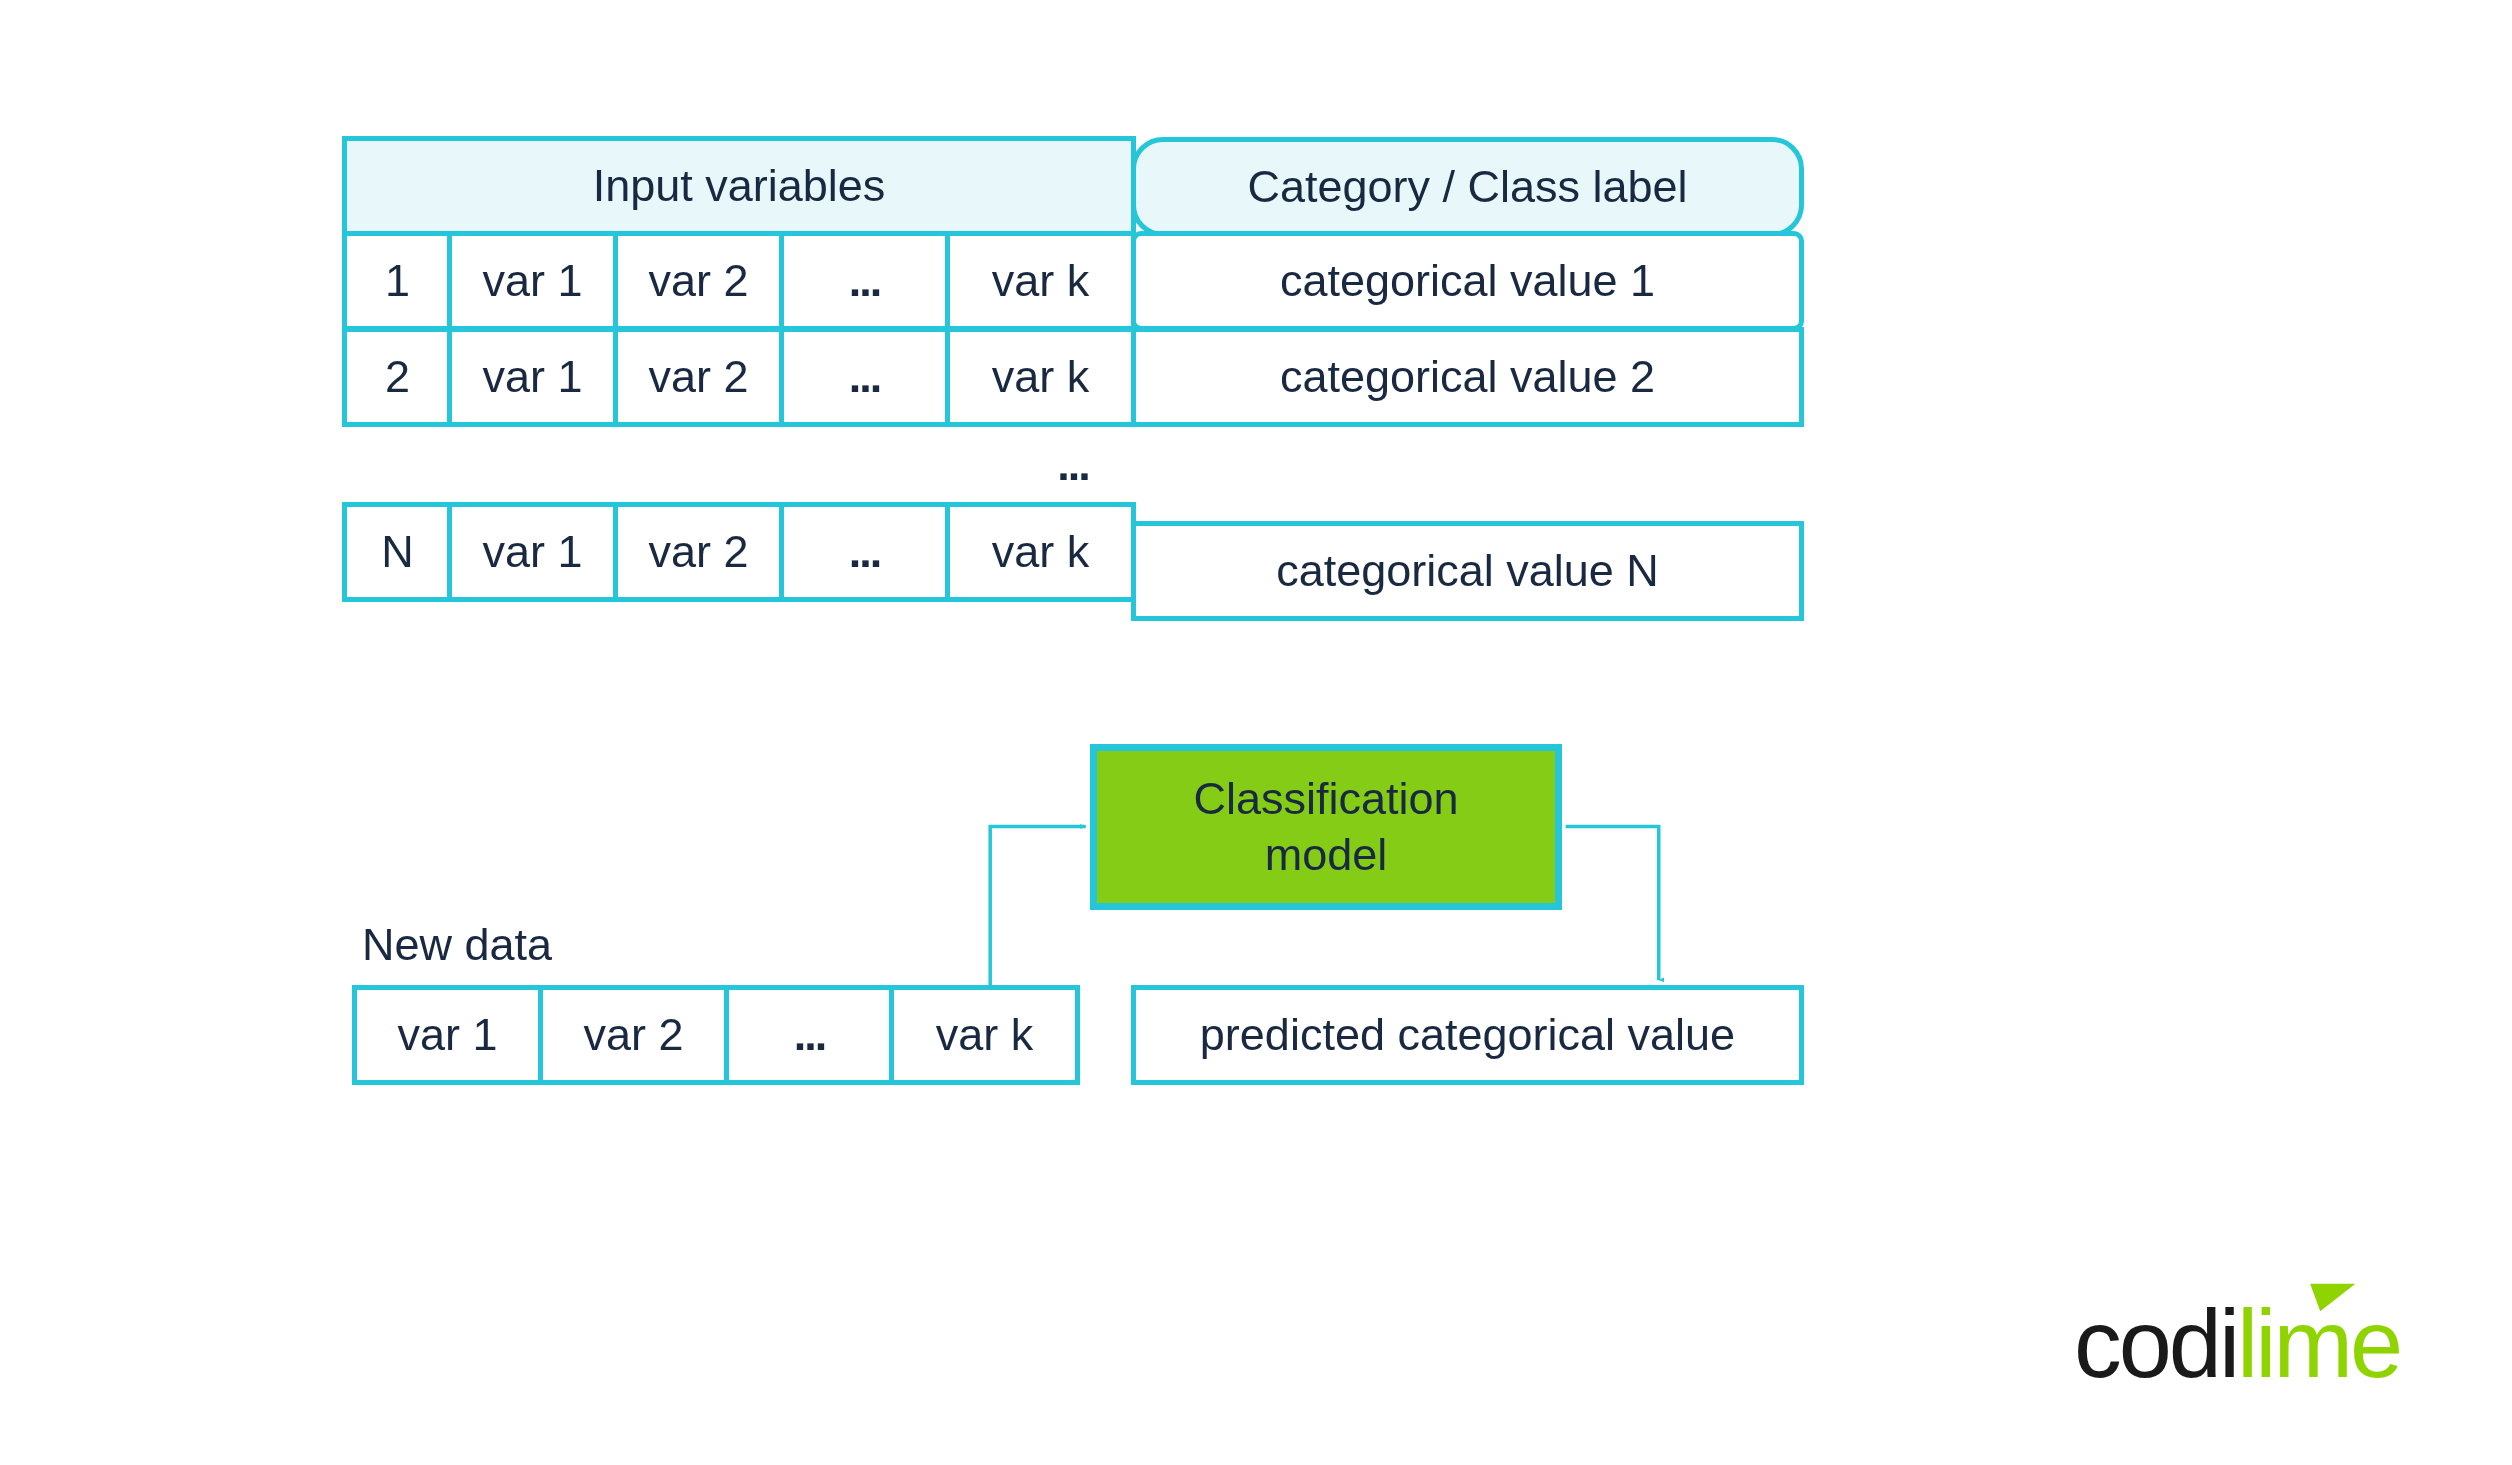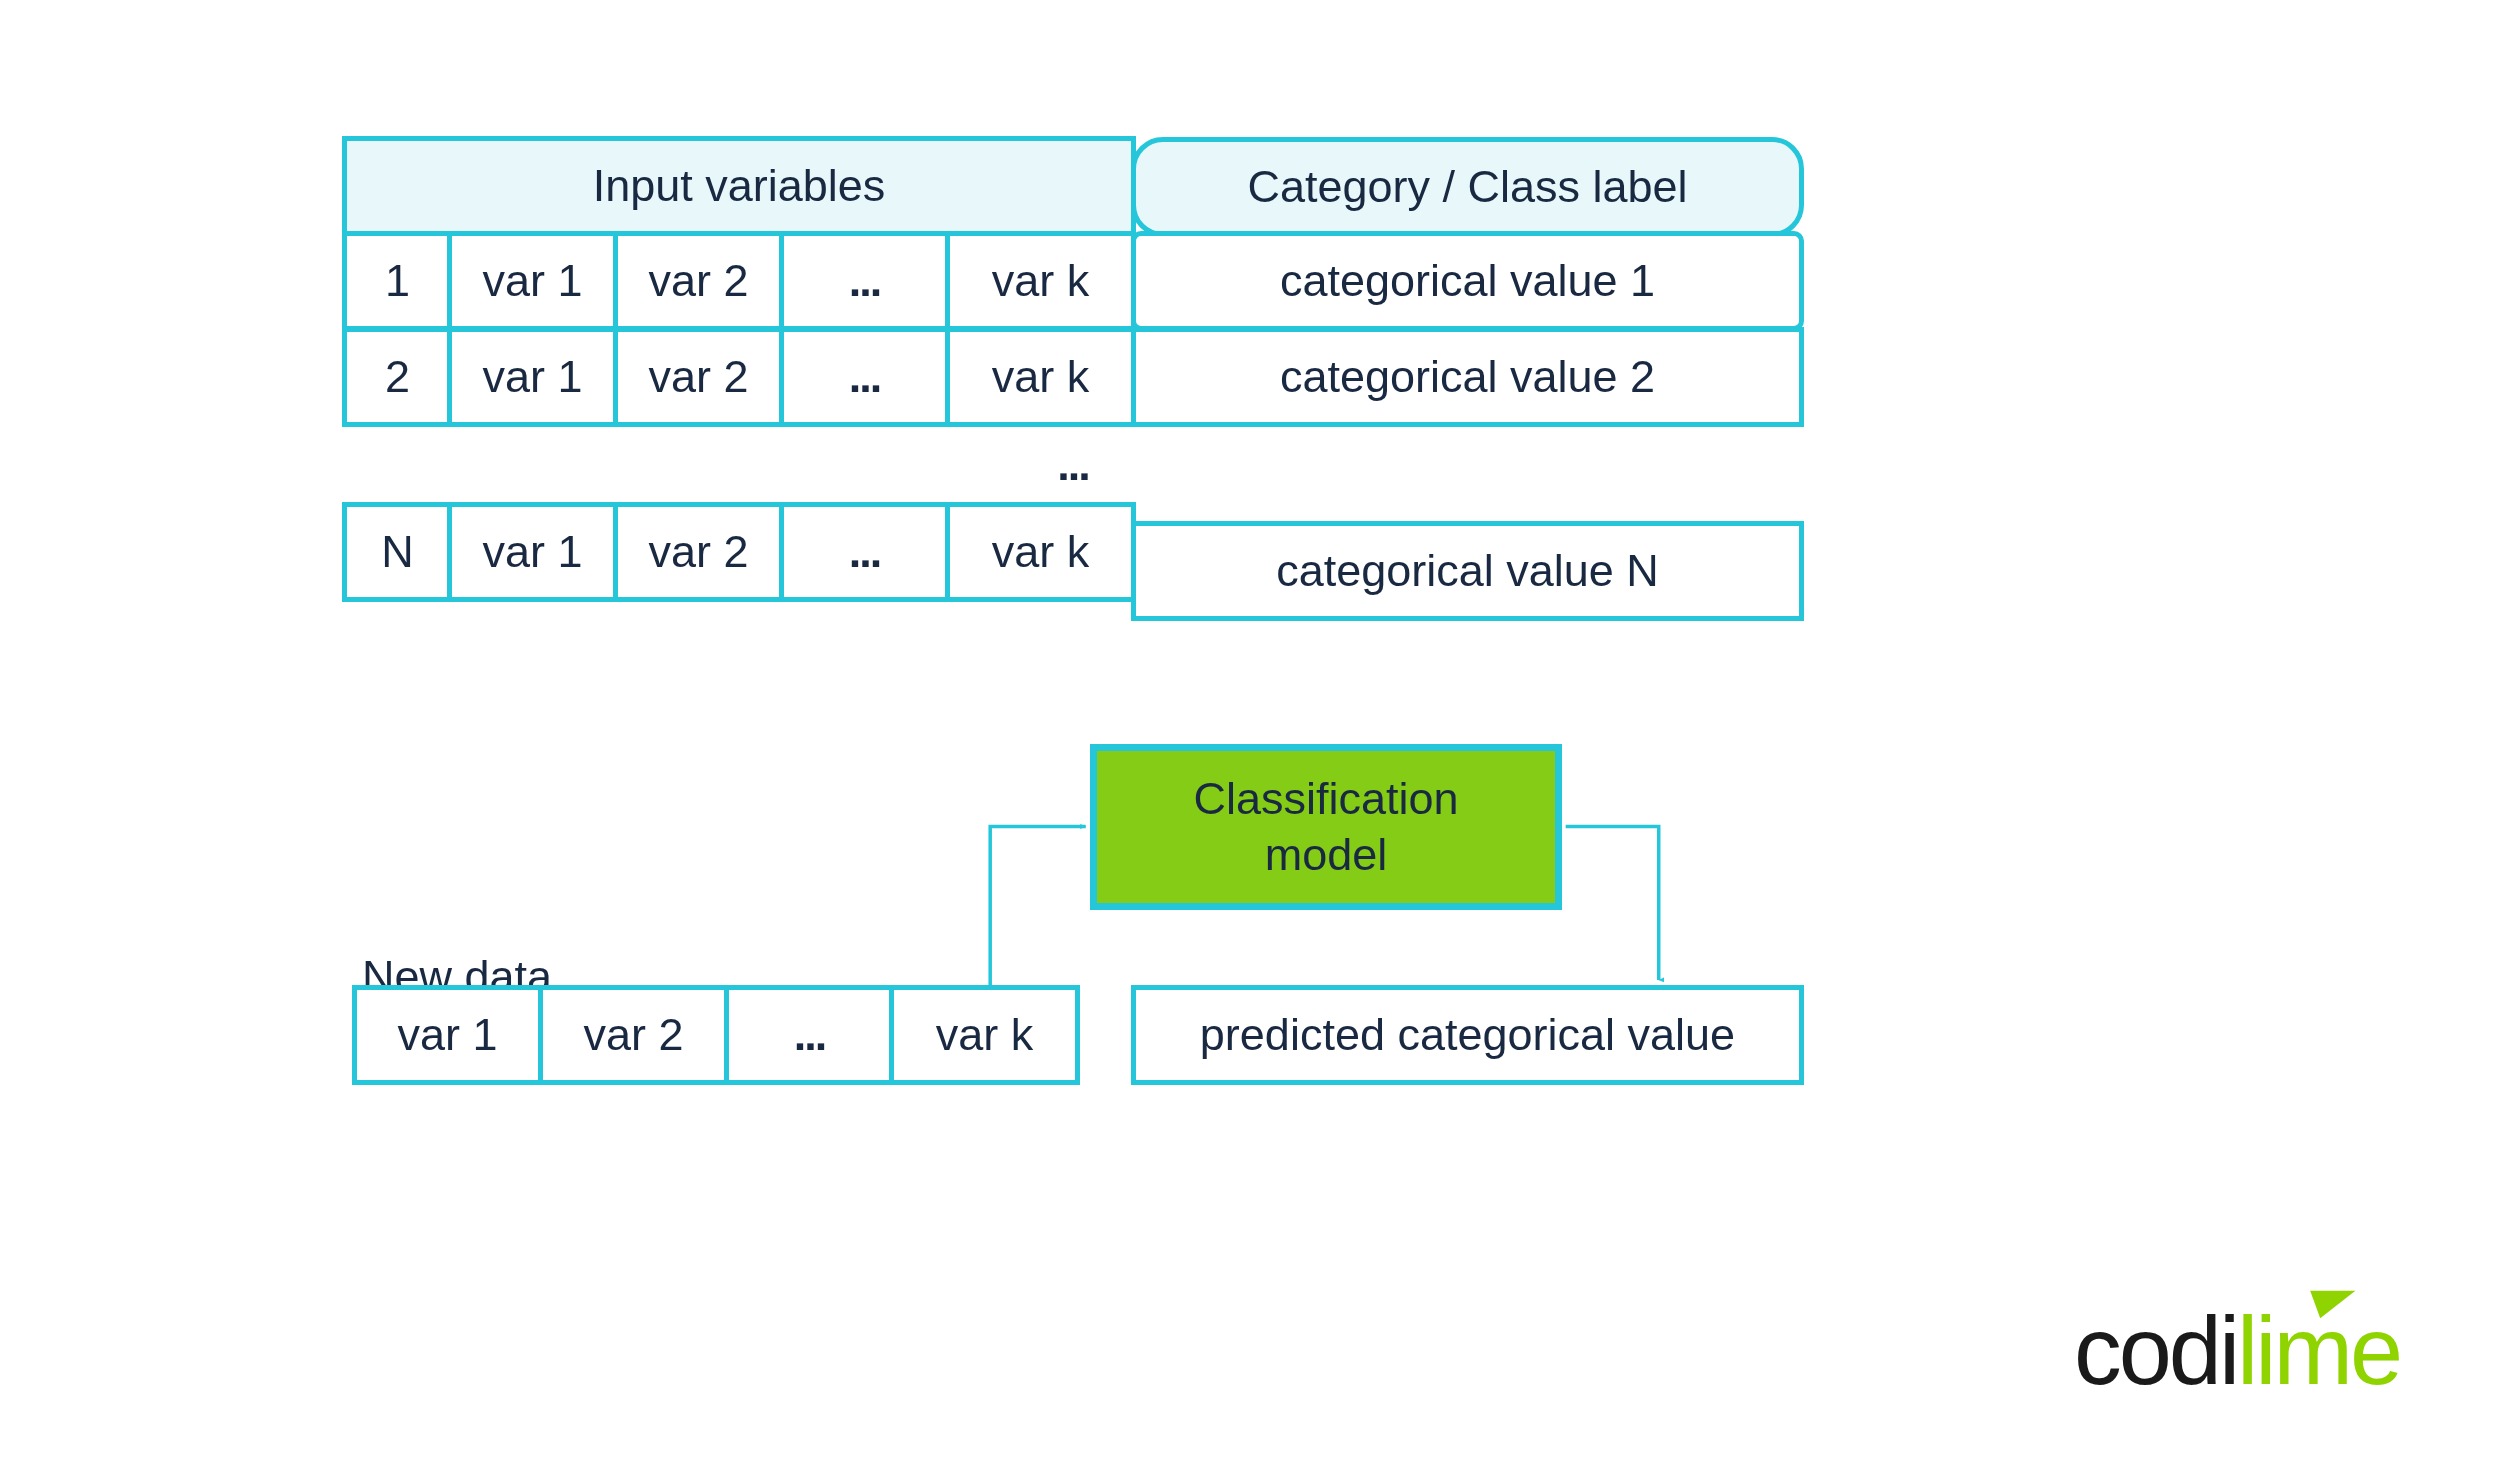--- a/index.html
+++ b/index.html
@@ -50,21 +50,21 @@
     letter-spacing: -2px;
   }
   .new-data-label {
     position: absolute;
     font-size: 45px;
     color: #1a2942;
   }
   .logo {
     position: absolute;
     right: 60px;
-    bottom: 50px;
+    bottom: 57px;
   }
   svg.arrow {
     position: absolute;
     overflow: visible;
   }
 </style>
 </head>
 <body>
 
 <div class="stage" id="stage" style="transform: scale(1); padding-left: 24px;">
@@ -137,21 +137,21 @@
     <span>categorical value N</span>
   </div>
 
   <div class="cell thick fill" style="left:1090px; top:744px; width:472px; height:166px;">
     <div style="text-align:center; line-height:1.25;">
       <div>Classification</div>
       <div>model</div>
     </div>
   </div>
 
-  <div class="new-data-label" style="left:362px; top:919px;margin-top:32px;">
+  <div class="new-data-label" style="left:362px; top:919px;">
     <span>New data</span>
   </div>
 
   <div class="cell" style="left:352px; top:985px; width:191px; height:100px;">
     <span>var 1</span>
   </div>
   <div class="cell" style="left:538px; top:985px; width:191px; height:100px;">
     <span>var 2</span>
   </div>
   <div class="cell" style="left:724px; top:985px; width:171px; height:100px;">

